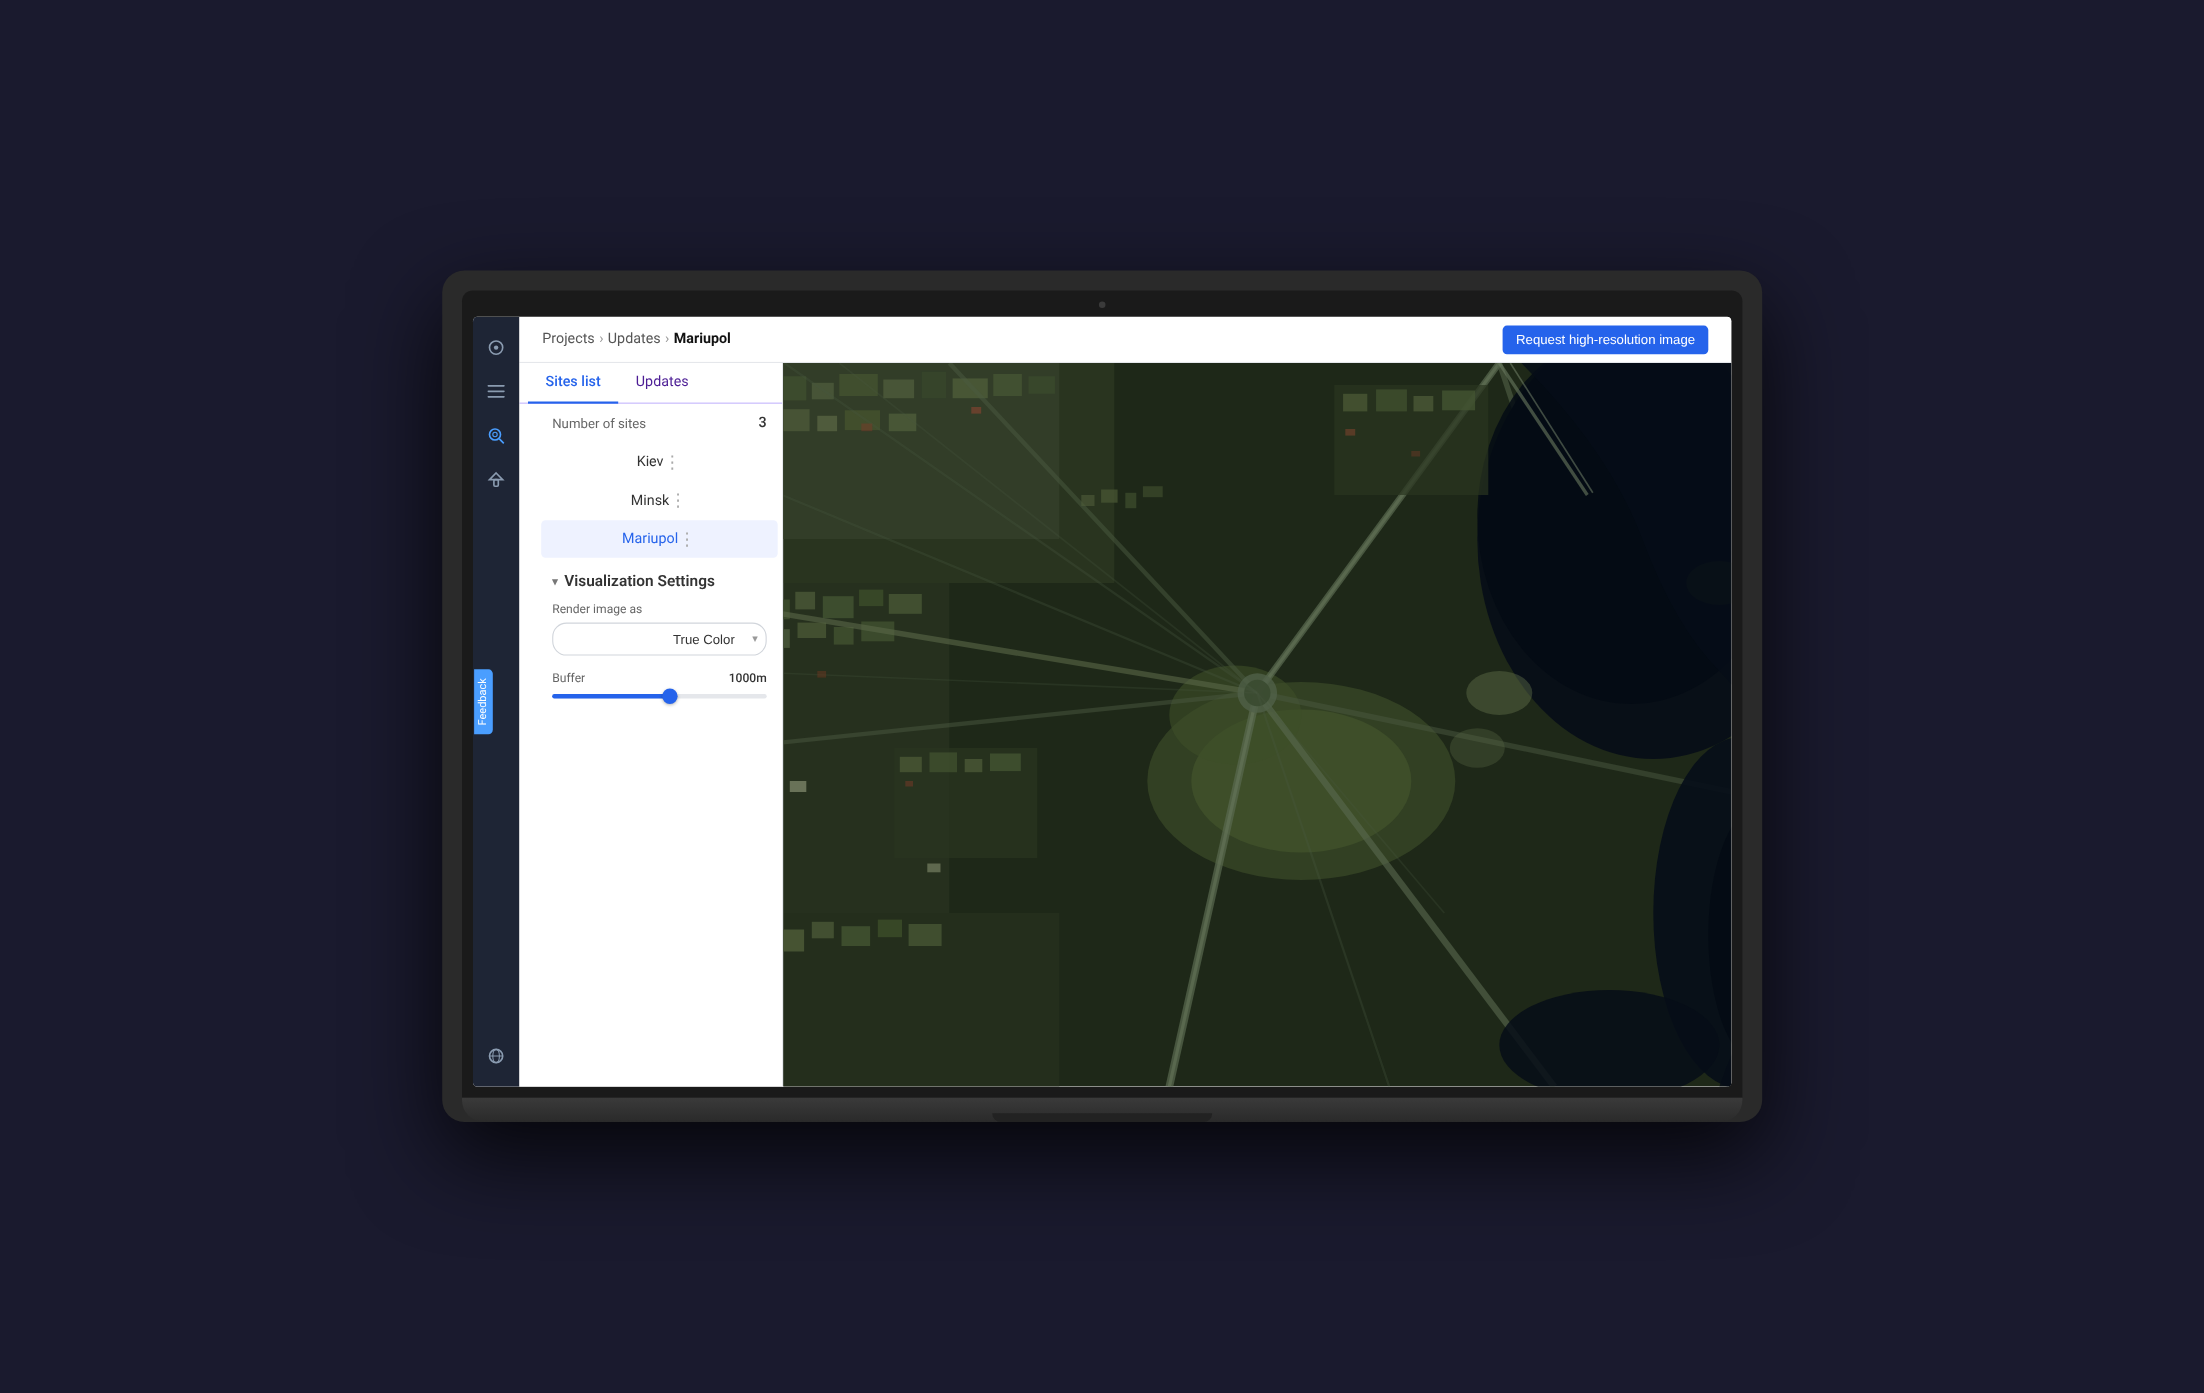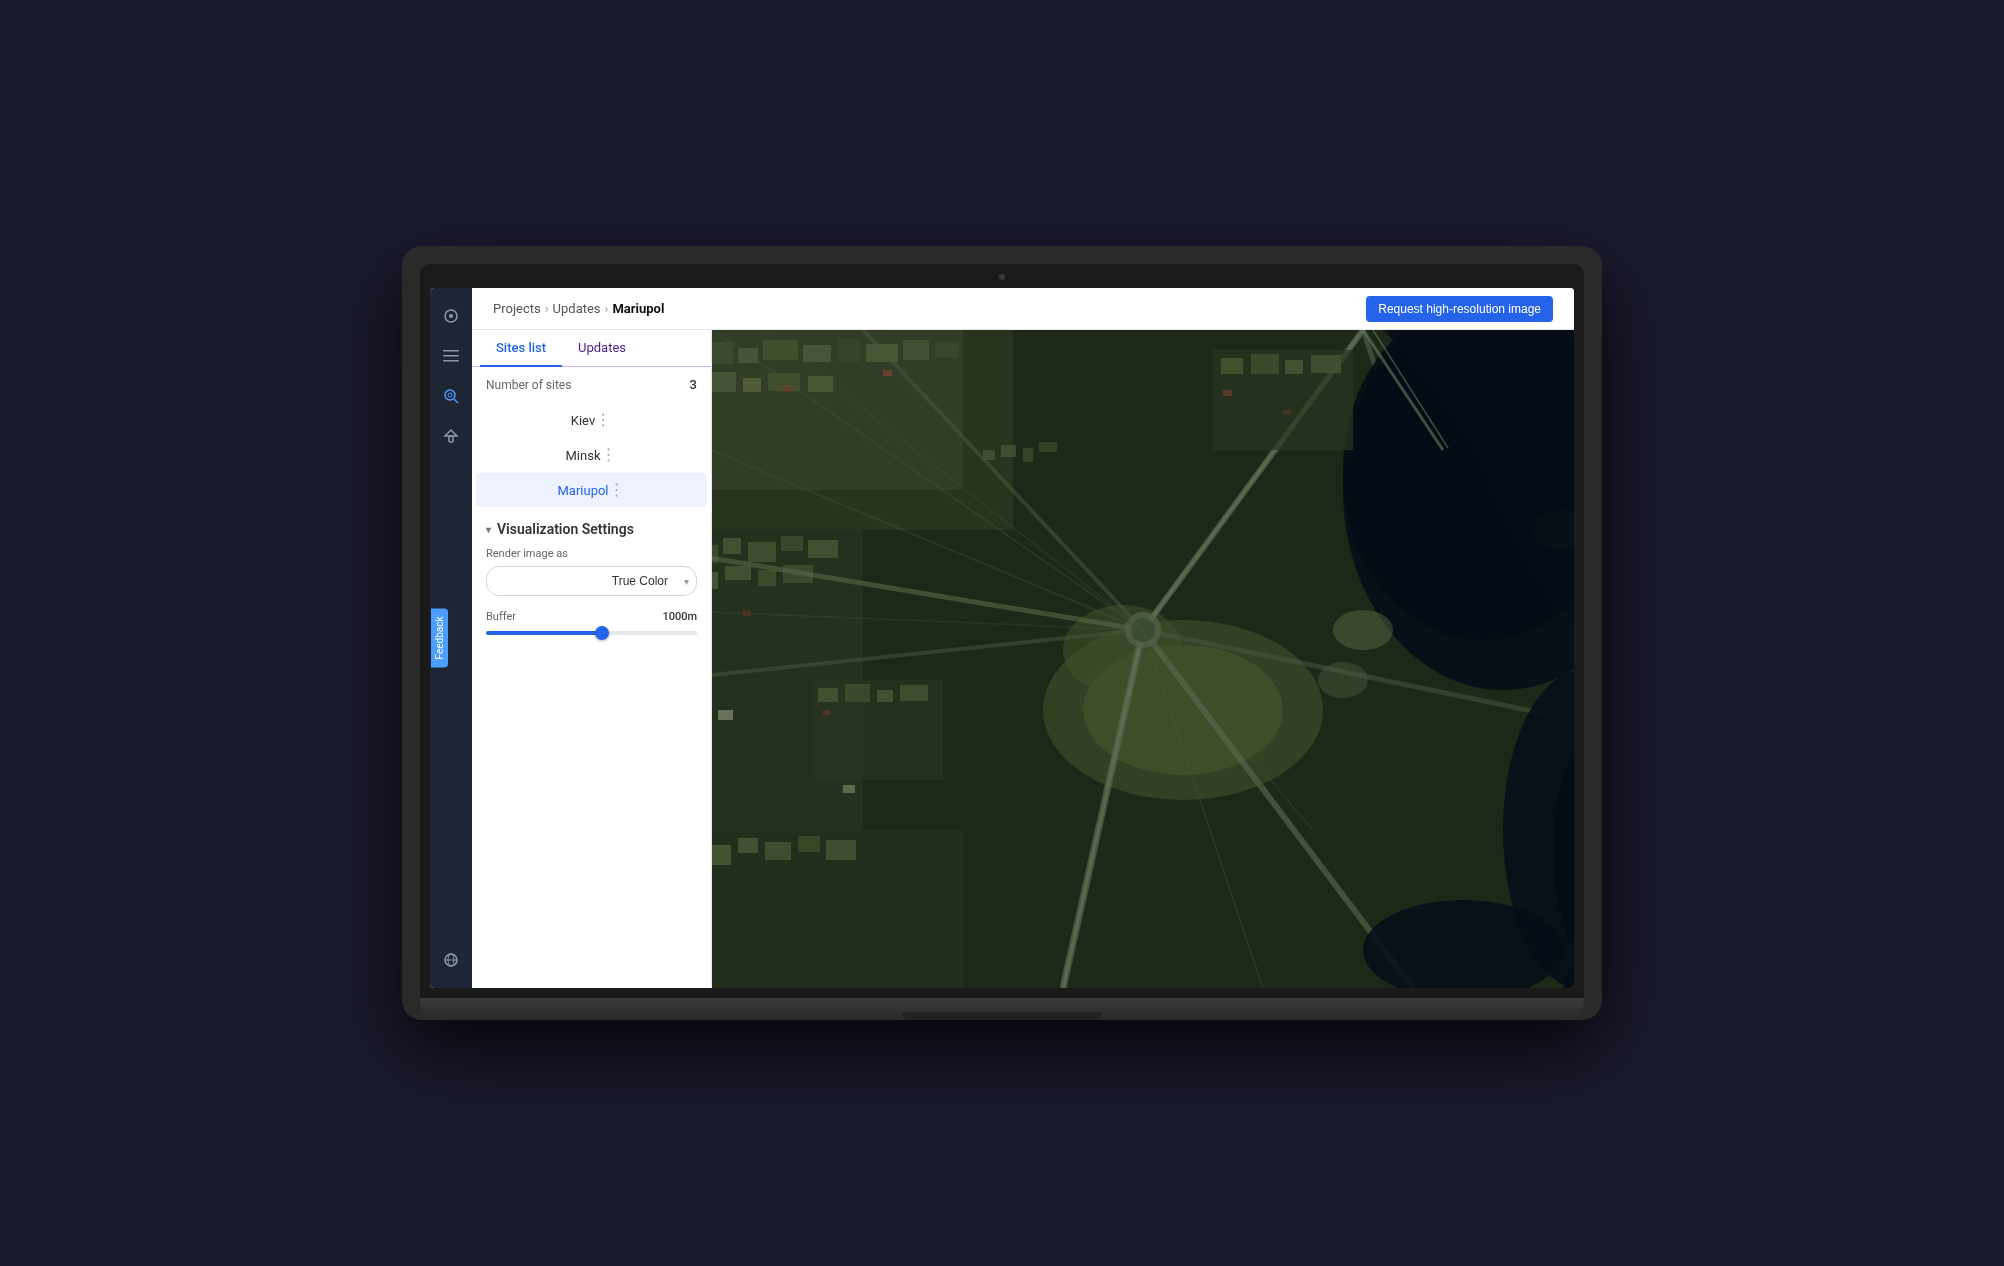--- a/index.html
+++ b/index.html
@@ -178,20 +178,21 @@
     .tab.active {
       color: #2563eb;
       border-bottom-color: #2563eb;
       font-weight: 500;
     }
 
     
     .panel-content {
       flex: 1;
       overflow-y: auto;
+      margin-left: 16px;
     }
 
     .sites-count-row {
       display: flex;
       align-items: center;
       justify-content: space-between;
       padding: 10px 14px;
       font-size: 12px;
       color: #666;
     }

